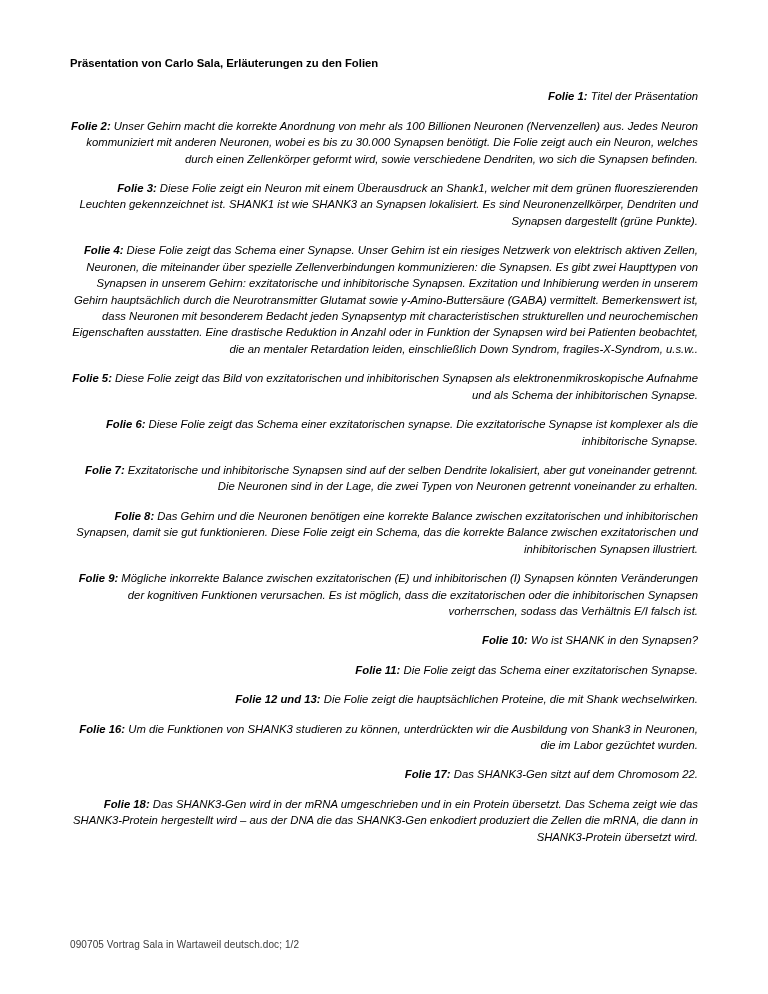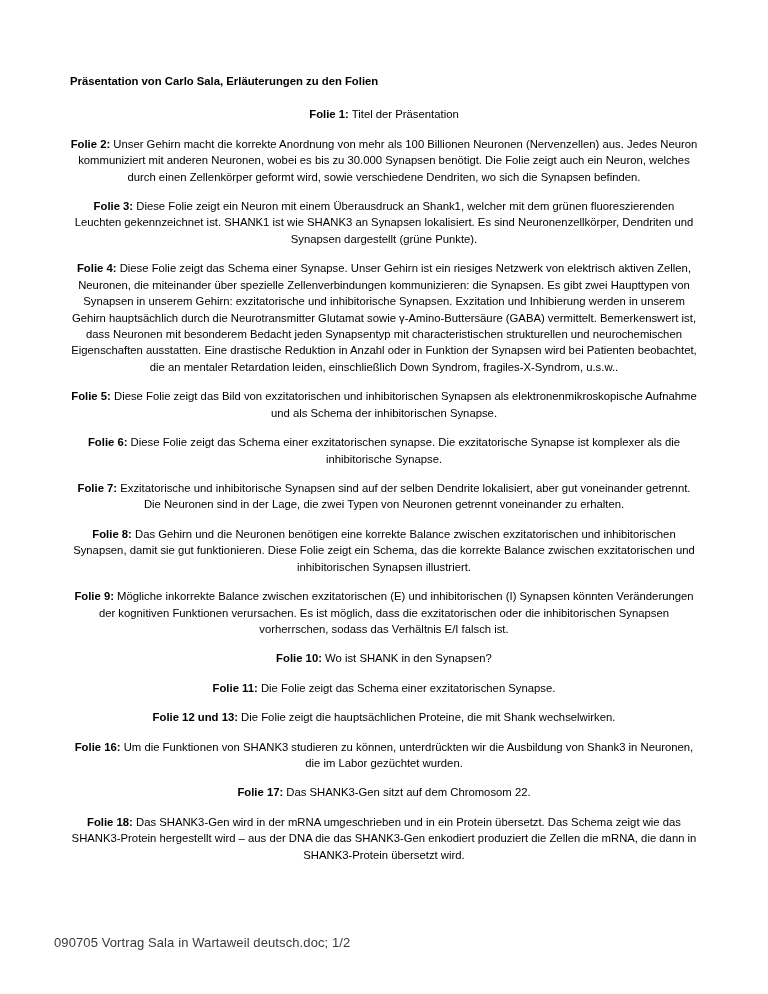--- a/index.html
+++ b/index.html
@@ -13,42 +13,43 @@
     font-family: "Liberation Sans", sans-serif;
     color: #000000;
     overflow: hidden;
   }
   .page {
     position: relative;
     width: 768px;
     height: 994px;
     background: #ffffff;
     box-sizing: border-box;
-    padding: 73px 70px 0 70px;
+    padding: 55px 70px 0 70px;
   }
   .doc-title {
     font-size: 11.3px;
     font-weight: bold;
     line-height: 1.45;
     margin: 0 0 17px 0;
   }
   .para {
     font-size: 11.3px;
     line-height: 1.455;
     margin: 0 0 13px 0;
-    text-align: center;
+    text-align: right;
+    font-style: italic;
   }
   .para .lead {
     font-weight: bold;
   }
   .footer {
     position: absolute;
-    left: 54px;
+    left: 70px;
     bottom: 44px;
-    font-size: 13px;
+    font-size: 10px;
     color: #3a3a3a;
     letter-spacing: 0.1px;
   }
 </style>
 </head>
 <body>
 
 <div class="page">
 
   <p class="doc-title">Präsentation von Carlo Sala, Erläuterungen zu den Folien</p>

